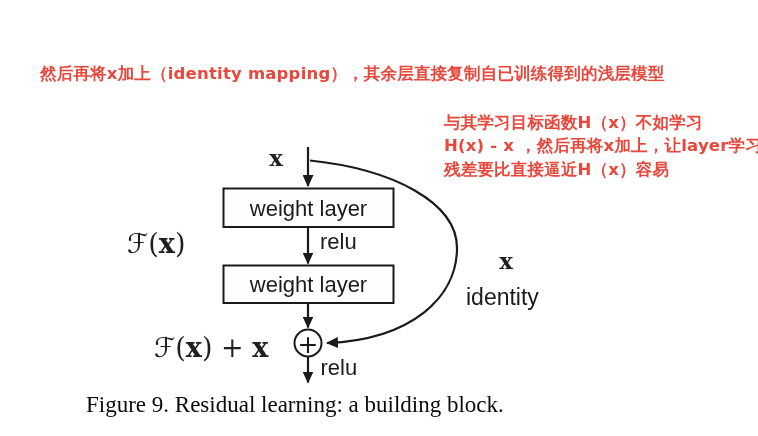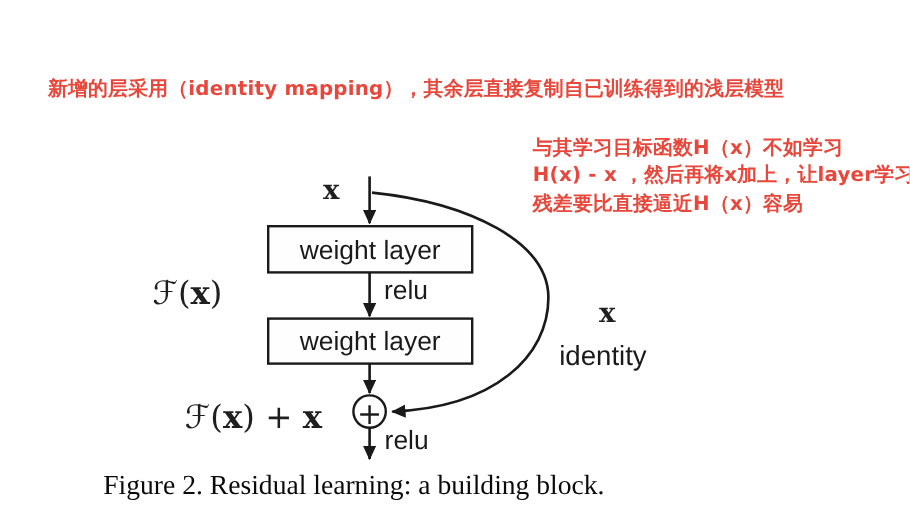--- a/index.html
+++ b/index.html
@@ -58,21 +58,21 @@
     font-family: "Liberation Serif", "DejaVu Serif", serif;
     font-size: 23px;
     white-space: nowrap;
   }
 </style>
 </head>
 <body>
 
 <div class="stage">
 
-  <div class="note note-top">新增的层采用（identity mapping），其余层直接复制自已训练得到的浅层模型</div>
+  <div class="note note-top">然后再将x加上（identity mapping），其余层直接复制自已训练得到的浅层模型</div>
 
   <div class="note note-side">
     <div>与其学习目标函数H（x）不如学习</div>
     <div>H(x) - x ，然后再将x加上，让layer学习</div>
     <div>残差要比直接逼近H（x）容易</div>
   </div>
 
   <svg class="diagram-svg" width="758" height="436" viewBox="0 0 758 436">
     <defs>
       <marker id="arrowhead" viewBox="0 0 12 11" refX="11" refY="5.5" markerWidth="12" markerHeight="11" markerUnits="userSpaceOnUse" orient="auto">
@@ -104,15 +104,15 @@
     <text class="lbl-x" x="276" y="165.5" text-anchor="middle">x</text>
 
     <text class="lbl-math" x="127" y="253"><tspan class="scriptf">ℱ</tspan><tspan>(</tspan><tspan class="bx">x</tspan><tspan>)</tspan></text>
 
     <text class="lbl-math" x="154" y="356.5"><tspan class="scriptf">ℱ</tspan><tspan>(</tspan><tspan class="bx">x</tspan><tspan>) + </tspan><tspan class="bx">x</tspan></text>
 
     <text class="lbl-x" x="506" y="268.5" text-anchor="middle">x</text>
     <text class="lbl-sans" x="466" y="304.5" style="font-size:23px">identity</text>
   </svg>
 
-  <div class="caption">Figure 2. Residual learning: a building block.</div>
+  <div class="caption">Figure 9. Residual learning: a building block.</div>
 
 </div>
 
 </body></html>

